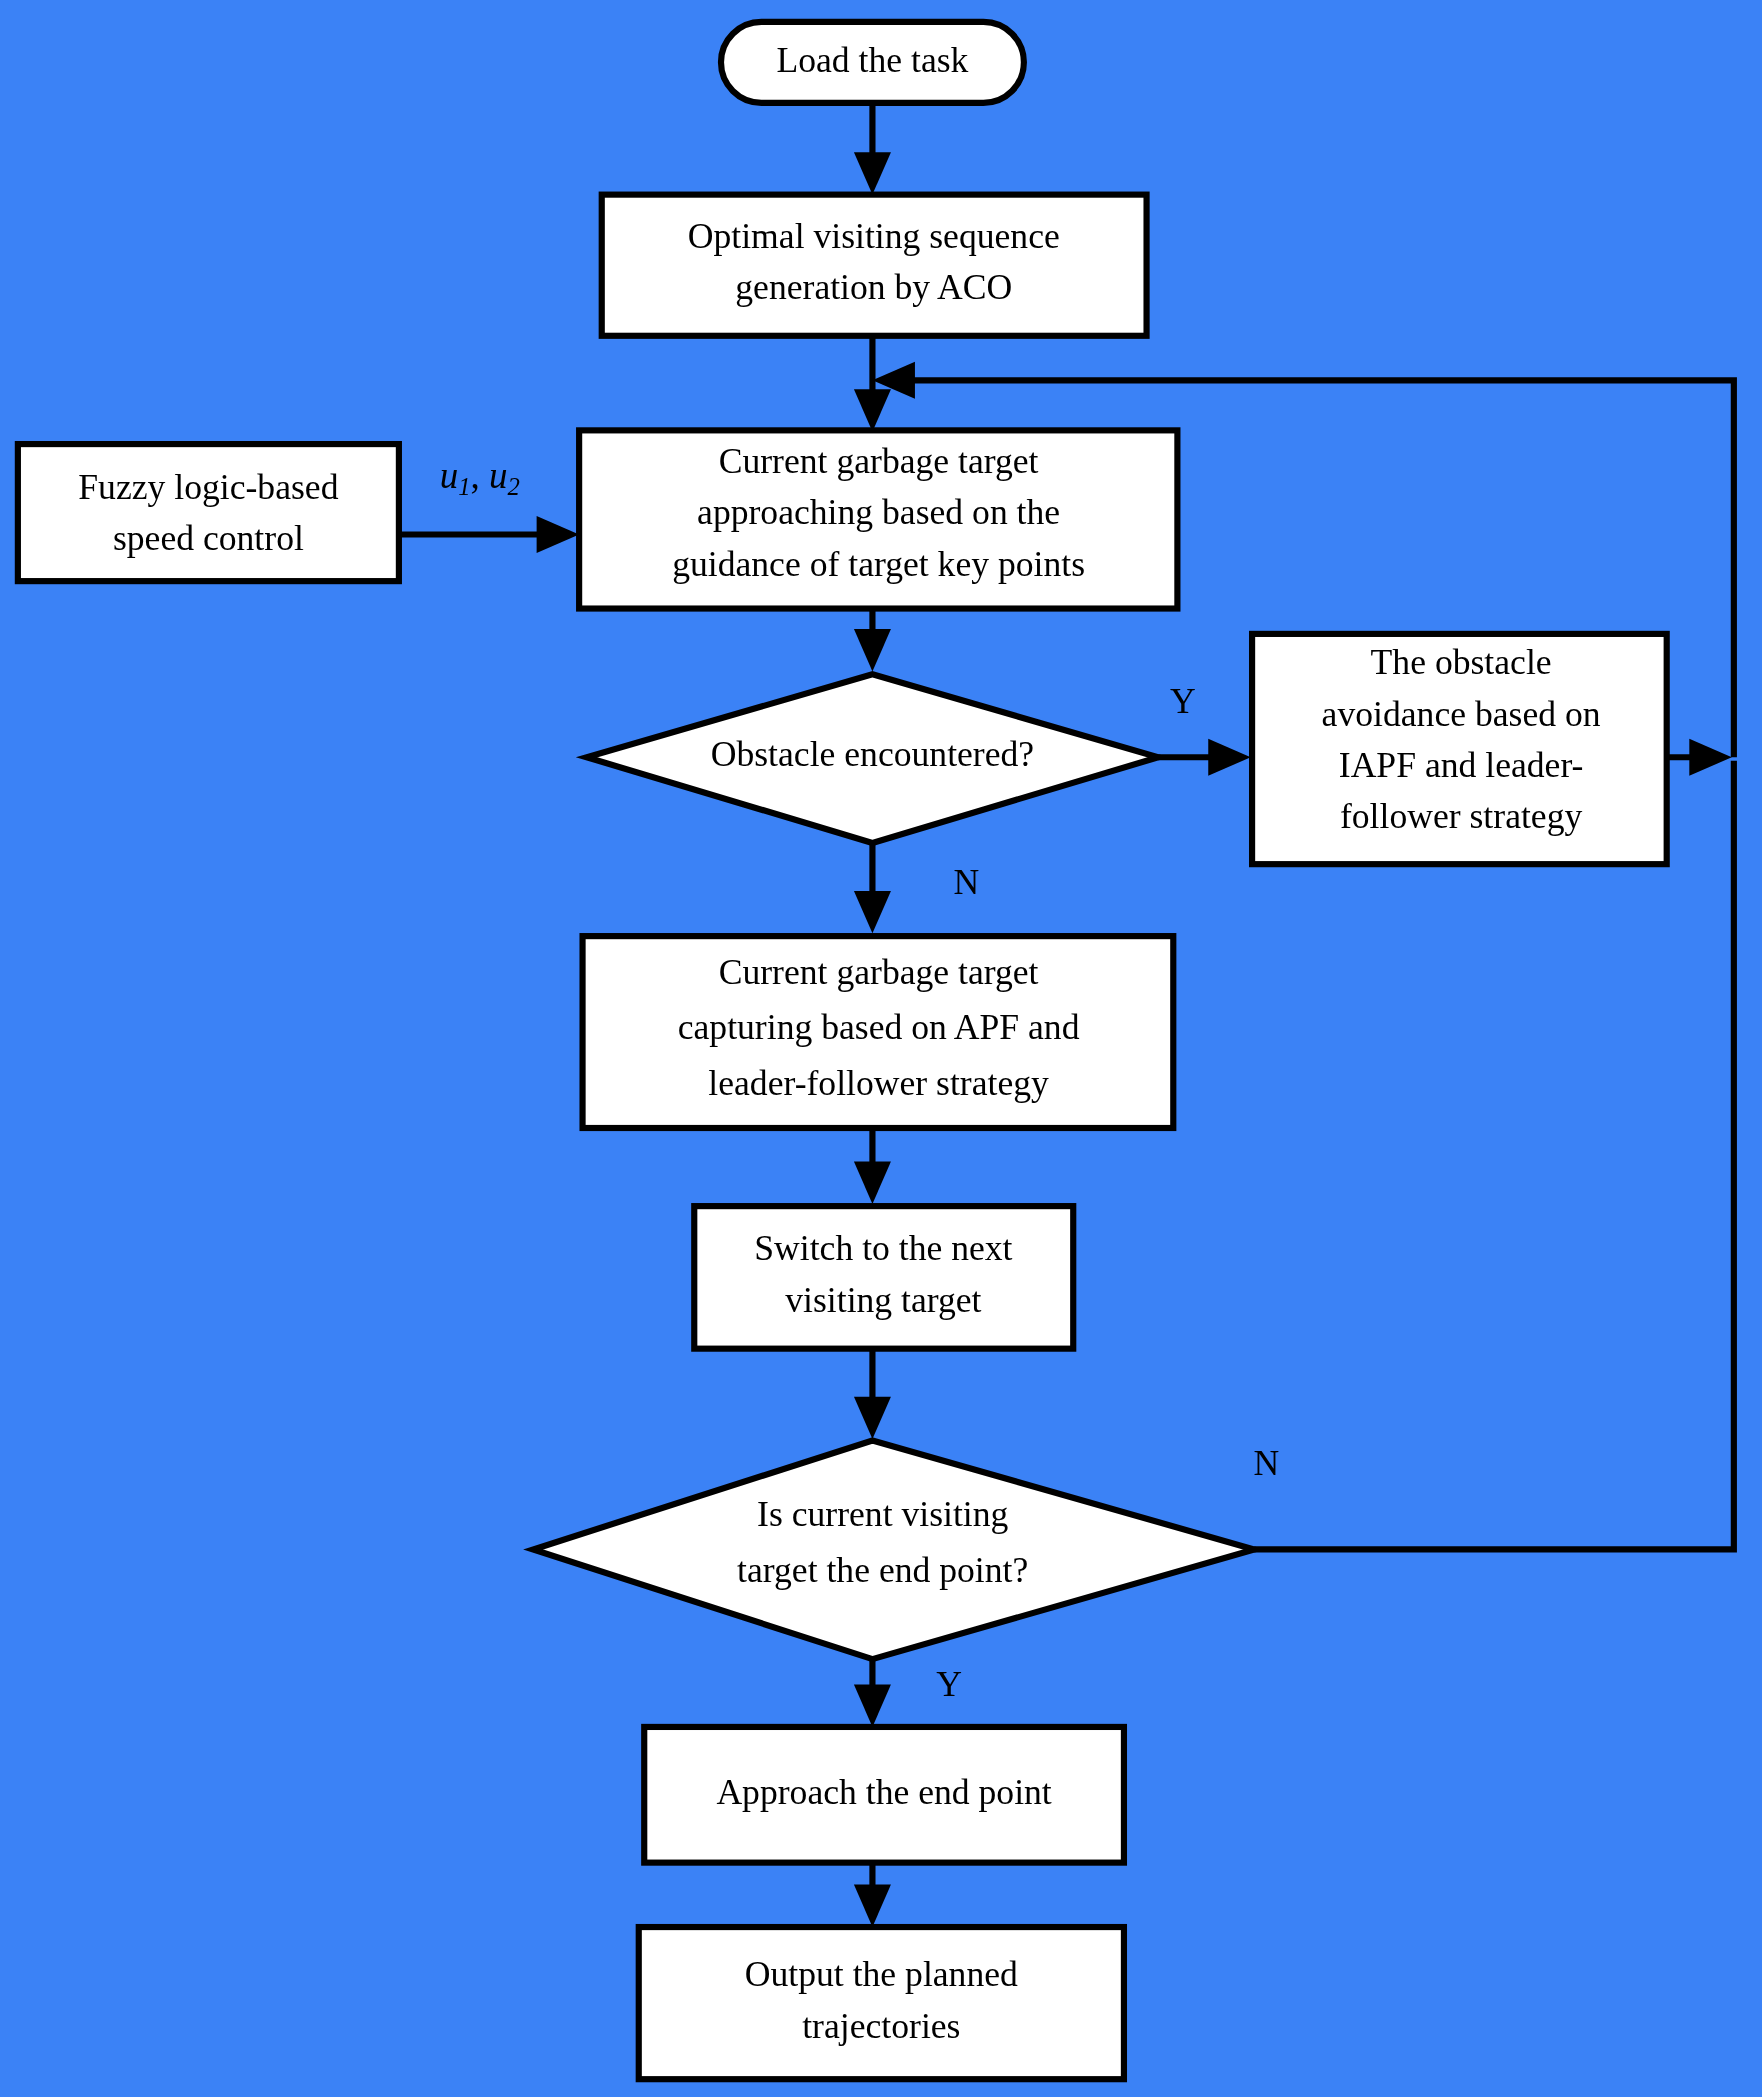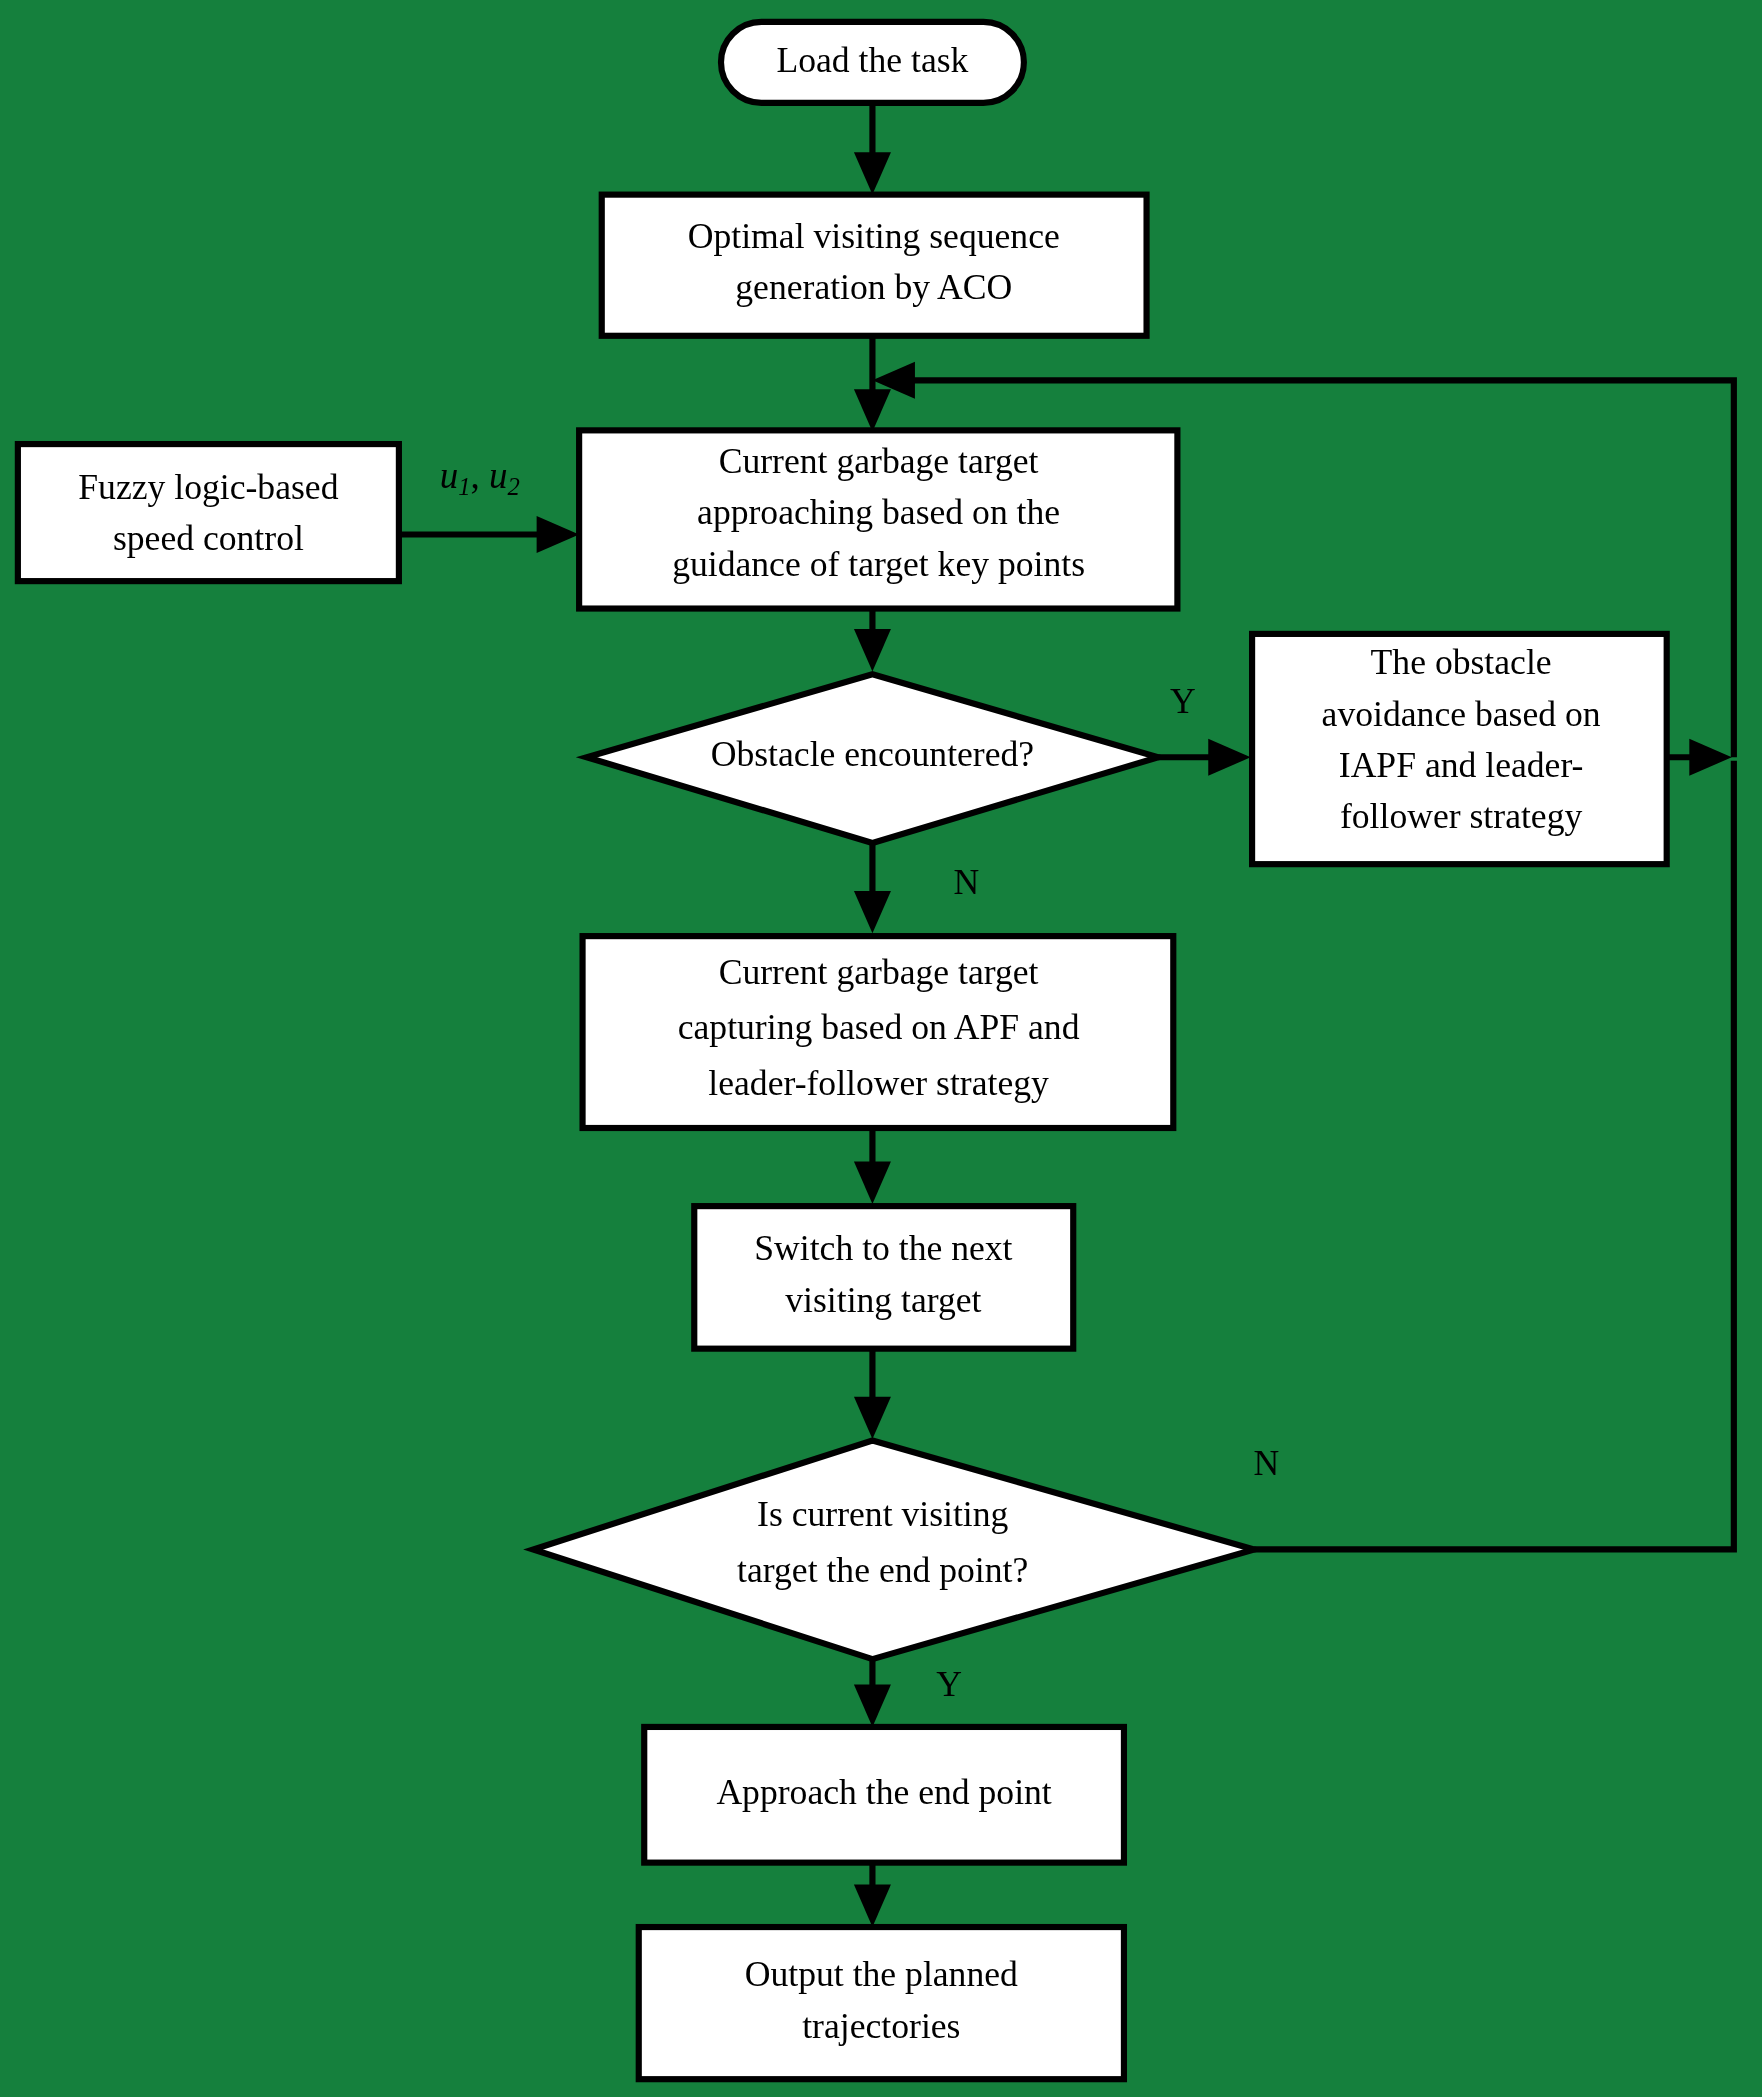--- a/index.html
+++ b/index.html
@@ -4,21 +4,21 @@
 <style>
   html, body {
     margin: 0;
     padding: 0;
     background: #ffffff;
   }
   #flowchart-root {
     position: relative;
     width: 1762px;
     height: 2097px;
-    background: #15803d;
+    background: #3b82f6;
     font-family: "Liberation Serif", "DejaVu Serif", serif;
     overflow: hidden;
   }
   svg#chart-svg {
     position: absolute;
     top: 0;
     left: 0;
     width: 1762px;
     height: 2097px;
     display: block;

